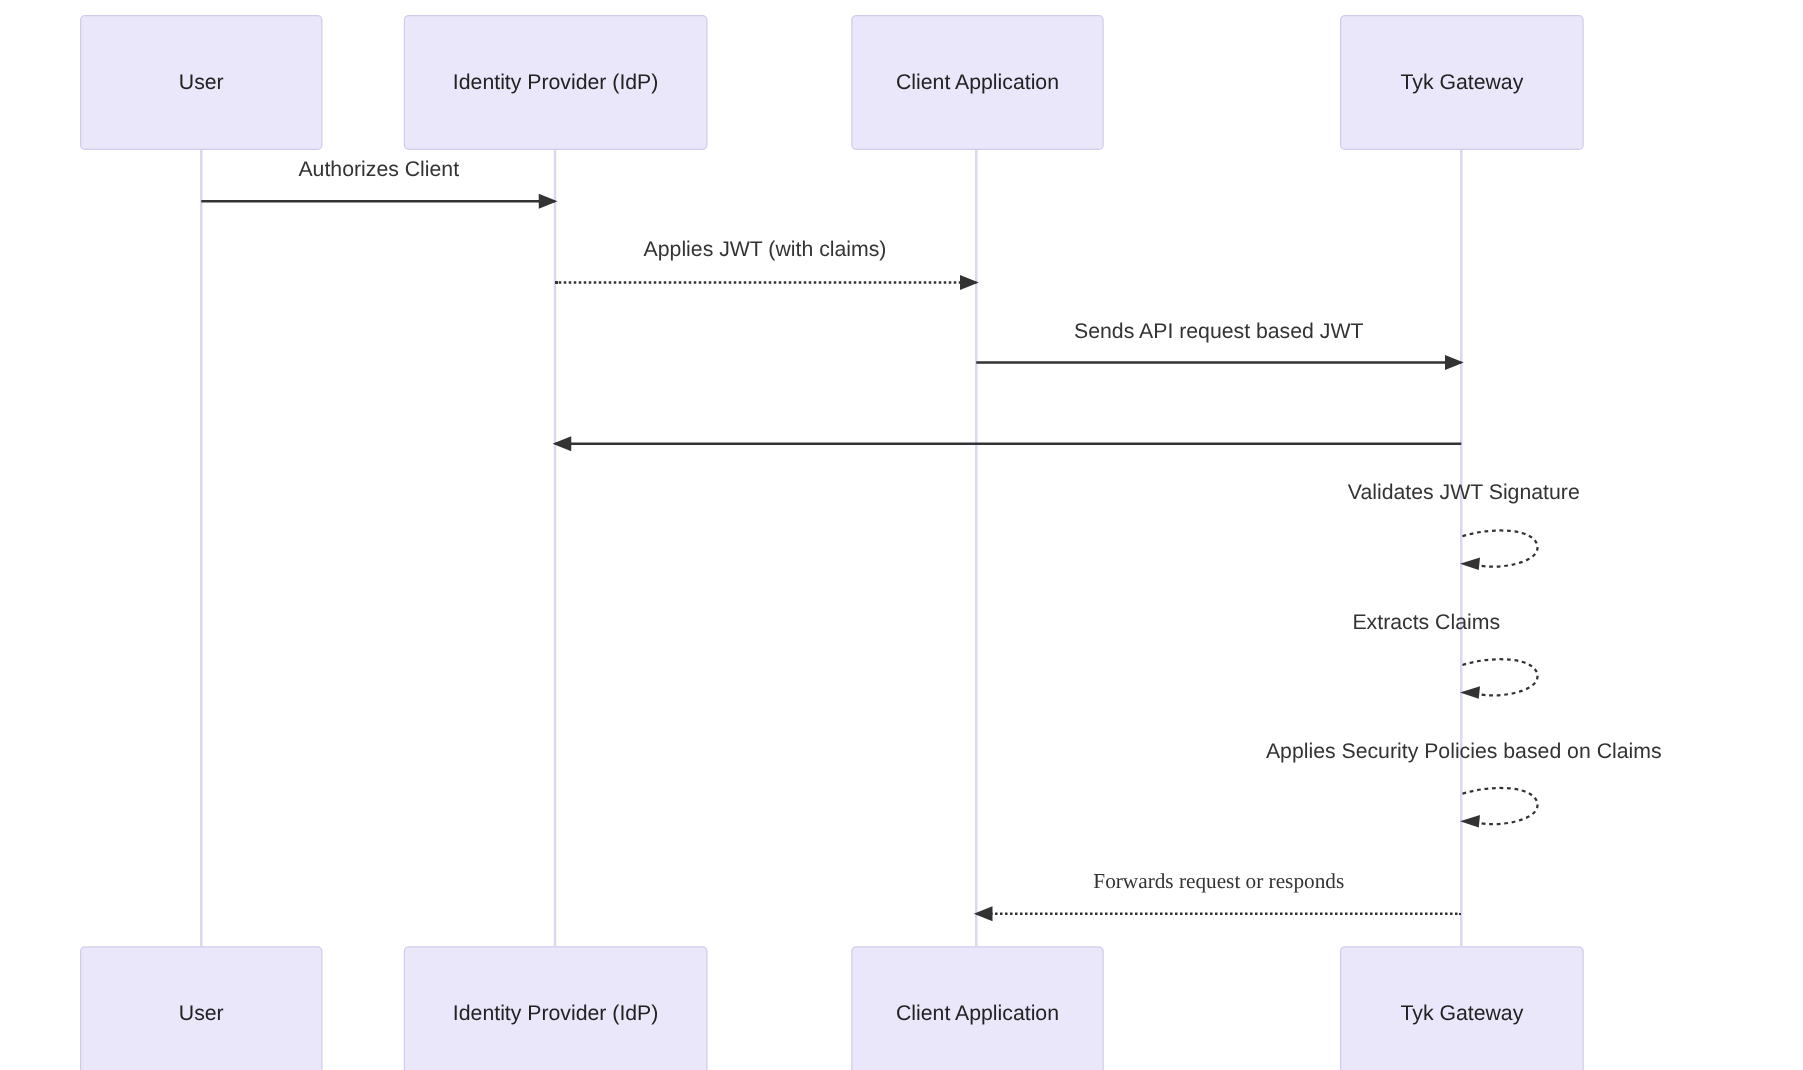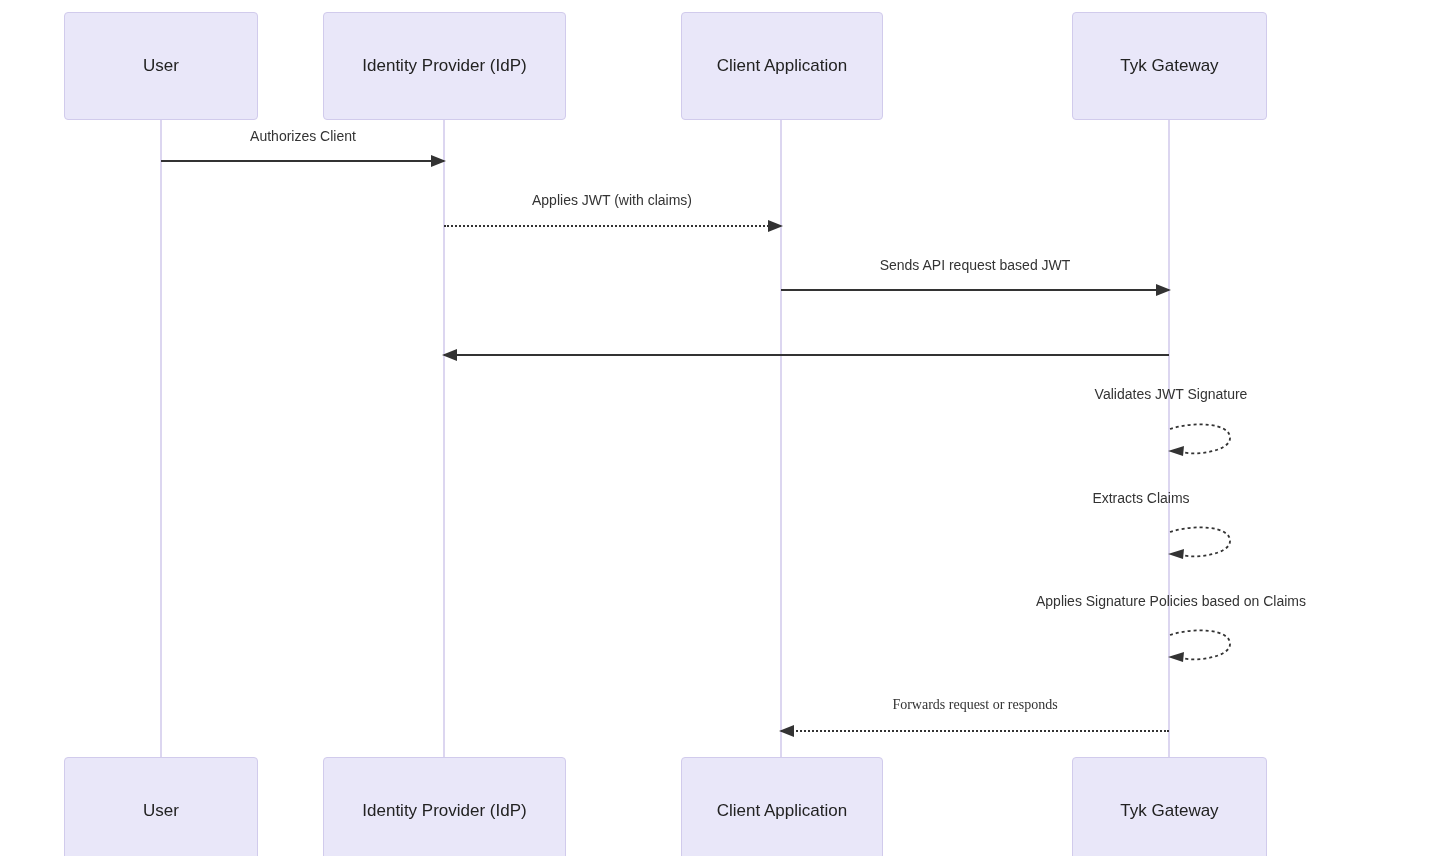--- a/index.html
+++ b/index.html
@@ -28,21 +28,21 @@
   .lifeline {
     position: absolute;
     top: 97px;
     height: 660px;
     width: 2px;
     background: #dcd6f0;
   }
   .msg-label {
     position: absolute;
     transform: translateX(-50%);
-    font-size: 14px;
+    font-size: 17px;
     line-height: 22px;
     color: #333333;
     white-space: nowrap;
   }
   .msg-line {
     position: absolute;
     height: 0;
     border-top: 2px solid #333333;
   }
   .msg-line.dotted { border-top-style: dotted; }
@@ -111,21 +111,21 @@
     <path d="M3,9 C28,1 63,3 63,18 C63,31 30,36 15,32" stroke="#333333" stroke-width="1.8" fill="none" stroke-dasharray="3,3"></path>
     <polygon points="17,26 1,31 16,36" fill="#333333"></polygon>
   </svg>
 
   <div class="msg-label" style="left:1141px; top:487px;">Extracts Claims</div>
   <svg class="self-loop" style="left:1167px; top:523px;" width="72" height="38" viewBox="0 0 72 38">
     <path d="M3,9 C28,1 63,3 63,18 C63,31 30,36 15,32" stroke="#333333" stroke-width="1.8" fill="none" stroke-dasharray="3,3"></path>
     <polygon points="17,26 1,31 16,36" fill="#333333"></polygon>
   </svg>
 
-  <div class="msg-label" style="left:1171px; top:590px;">Applies Signature Policies based on Claims</div>
+  <div class="msg-label" style="left:1171px; top:590px;">Applies Security Policies based on Claims</div>
   <svg class="self-loop" style="left:1167px; top:626px;" width="72" height="38" viewBox="0 0 72 38">
     <path d="M3,9 C28,1 63,3 63,18 C63,31 30,36 15,32" stroke="#333333" stroke-width="1.8" fill="none" stroke-dasharray="3,3"></path>
     <polygon points="17,26 1,31 16,36" fill="#333333"></polygon>
   </svg>
 
   <div class="msg-label" style="left:975px; top:694px;font-family:Liberation Serif, serif;">Forwards request or responds</div>
   <div class="msg-line dotted" style="left:781px; top:730px; width:388px;">
     <span class="arrow-left"></span>
   </div>
 

